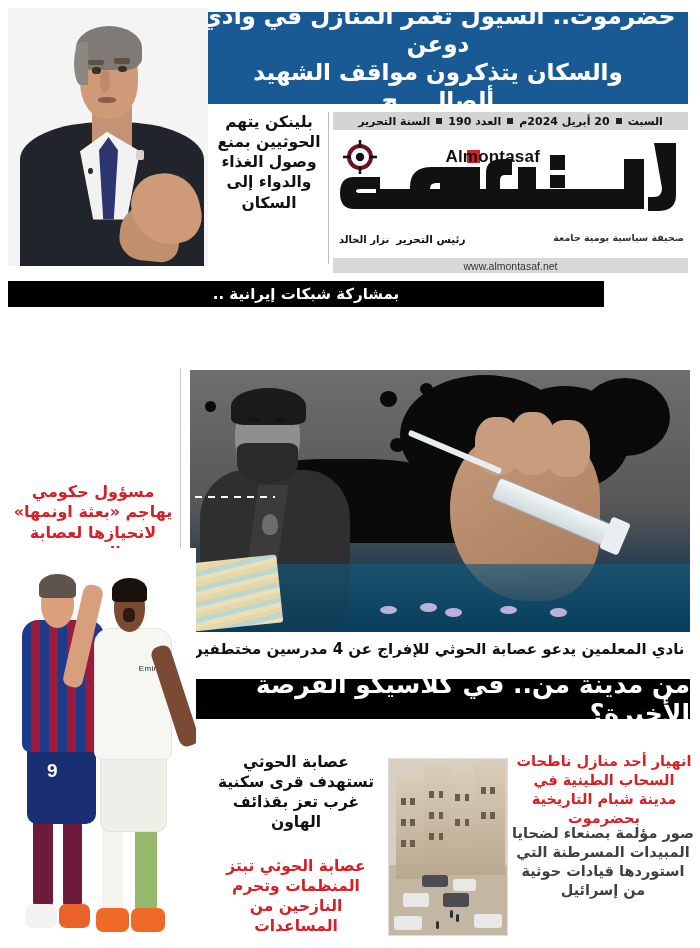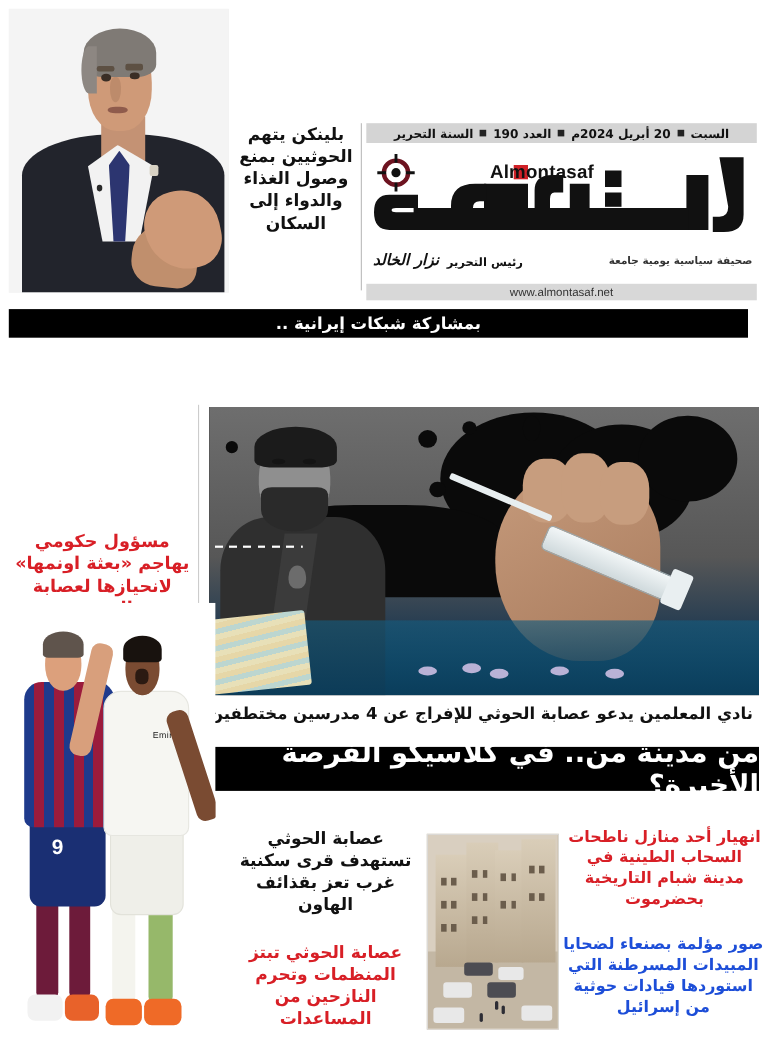--- a/index.html
+++ b/index.html
@@ -73,34 +73,34 @@
     position:absolute; right:208px; top:17px; width:13px; height:13px; background:#cf2027;
   }
   #tagline {
     position:absolute; right:4px; bottom:2px; font-size:9.5px; color:#333; font-weight:bold;
   }
   #editor-line {
     position:absolute; left:6px; bottom:0px; font-size:12px; color:#111; font-weight:bold;
     display:flex; align-items:flex-end; gap:7px; direction:rtl;
   }
   #editor-line .role { font-size:10.5px; }
-  #editor-line .name { font-size:14px; font-style:italic; }
+  #editor-line .name { font-size:10px; }
 
   
   #web-strip {
     left:333px; top:258px; width:355px; height:15px;
     background:#d8d8d8;
     display:flex; align-items:center; justify-content:center;
     font-size:10.5px; color:#333; direction:ltr;
     font-family:"Liberation Sans",sans-serif;
   }
 
   
   #kicker-bar {
-    left:8px; top:281px; width:672px; height:26px; background:#000;
+    left:8px; top:281px; width:596px; height:26px; background:#000;
     display:flex; align-items:center; justify-content:center;
   }
   #kicker-bar .txt { color:#fff; font-size:15px; font-weight:bold; }
 
   
   #main-headline {
     left:8px; top:312px; width:684px;
     text-align:center; color:#d81f26;
     font-size:31px; font-weight:bold; line-height:1.1;
   }
@@ -155,22 +155,22 @@
     left:388px; top:758px; width:120px; height:178px;
     overflow:hidden; background:#c9b79c; border:1px solid #ddd;
   }
 
   
   #bot-right-1 {
     left:516px; top:752px; width:176px;
     text-align:center; font-size:14.5px; line-height:1.32; font-weight:bold; color:#d81f26;
   }
   #bot-right-2 {
-    left:512px; top:850px; width:182px;
-    text-align:center; font-size:14.5px; line-height:1.32; font-weight:bold; color:#1d4ed8;
+    left:512px; top:824px; width:182px;
+    text-align:center; font-size:14.5px; line-height:1.32; font-weight:bold; color:#404040;
   }
 
   
 
   
   .bk-sky   { position:absolute; inset:0; background:#f4f4f4; }
   .bk-suit  { position:absolute; left:6%; top:44%; width:92%; height:56%;
               background:#22242c; border-radius:46% 46% 0 0 / 26% 26% 0 0; }
   .bk-neck  { position:absolute; left:42%; top:38%; width:20%; height:18%; background:#c49274; }
   .bk-shirt { position:absolute; left:36%; top:48%; width:30%; height:34%;
@@ -282,20 +282,26 @@
   .sb-per  { position:absolute; width:3px; height:8px; background:#2d2d35; border-radius:2px; }
 
   
   .crosshair { position:absolute; }
 </style>
 </head>
 <body>
 
 <div class="page">
 
+  <div class="abs" id="top-banner">
+    <div class="txt">
+      <div>حضرموت.. السيول تغمر المنازل في وادي دوعن</div>
+      <div>والسكان يتذكرون مواقف الشهيد ألصالـــــح</div>
+    </div>
+  </div>
 
   <div class="abs" id="blinken-photo">
     <div class="ph-bg">
       <div class="bk-sky"></div>
       <div class="bk-suit"></div>
       <div class="bk-neck"></div>
       <div class="bk-shirt"></div>
       <div class="bk-tie"></div>
       <div class="bk-head"></div>
       <div class="bk-hair"></div>

